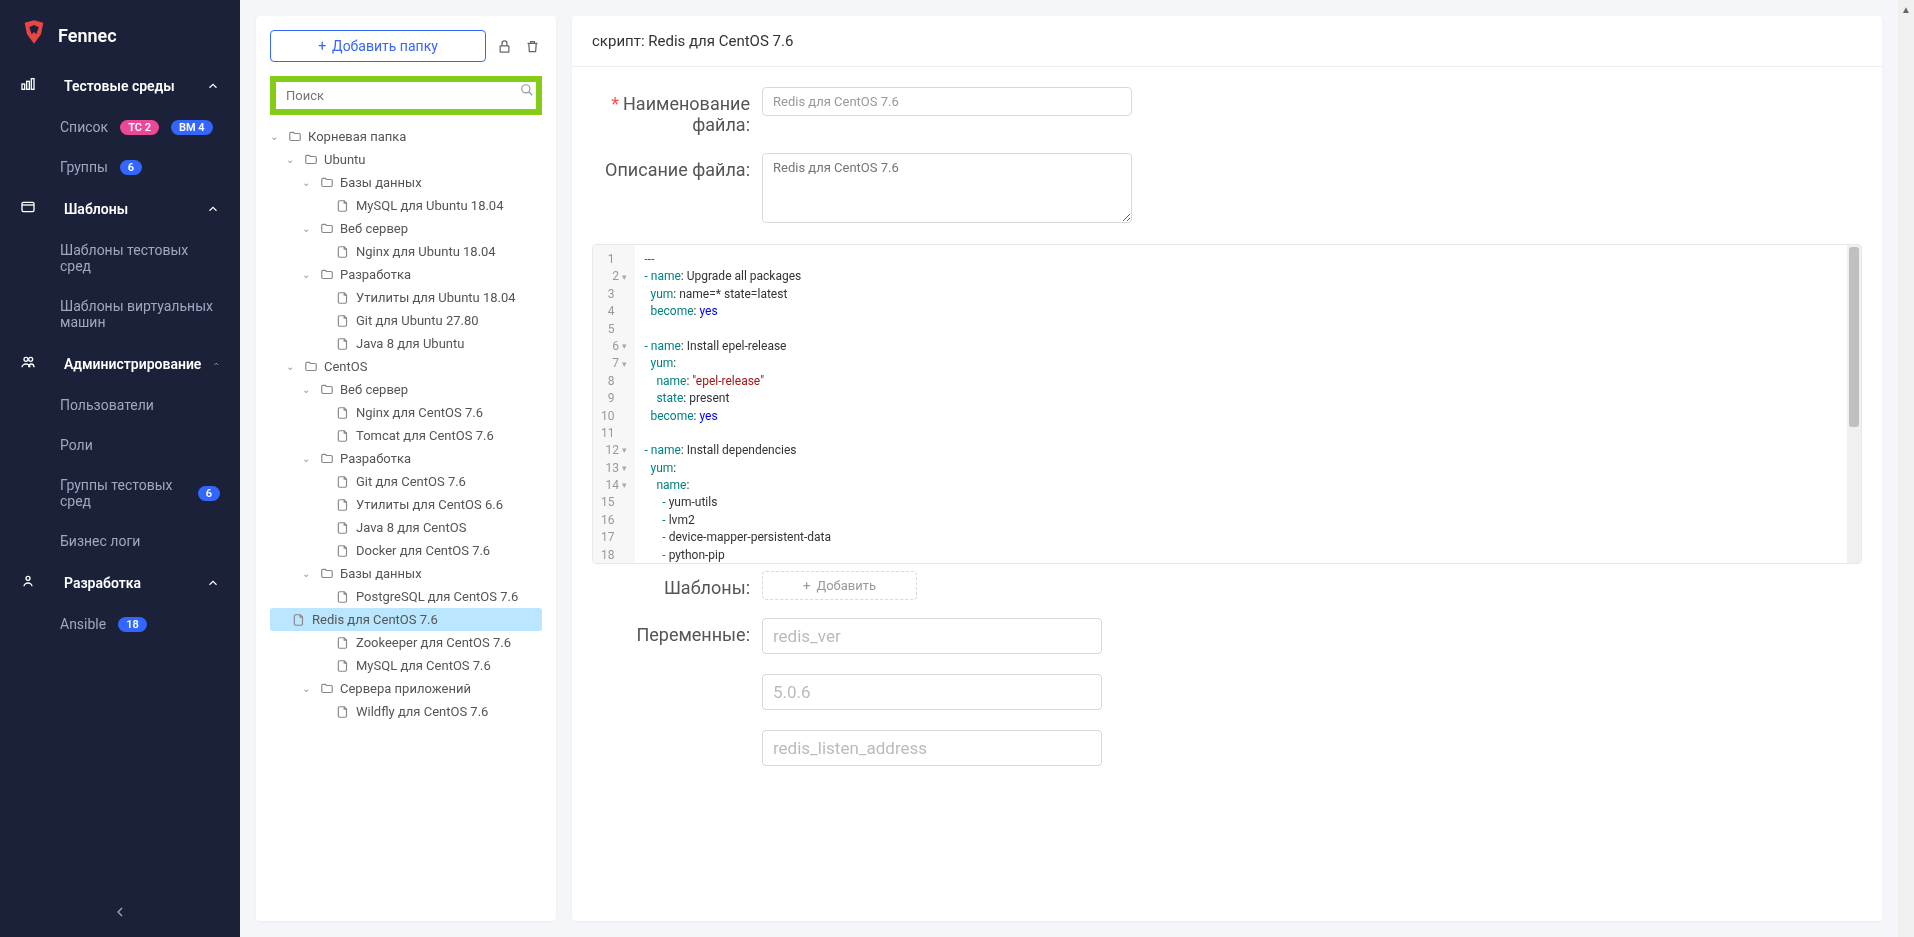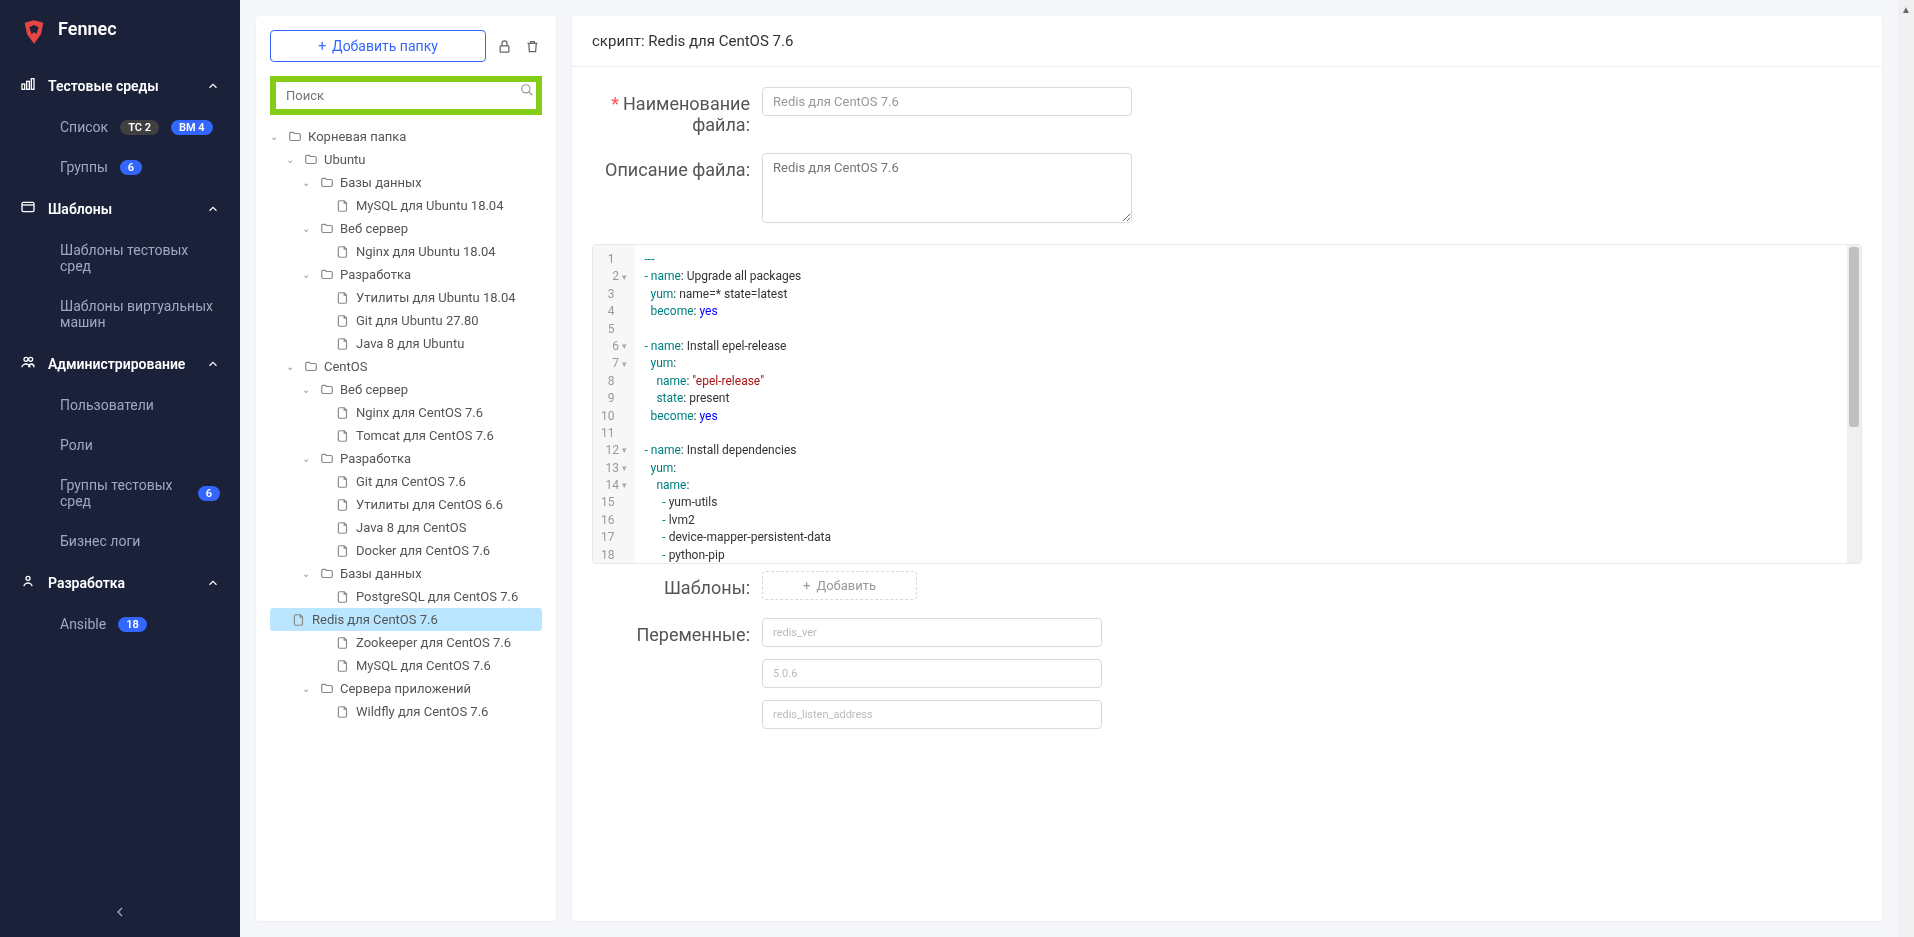--- a/index.html
+++ b/index.html
@@ -1,26 +1,26 @@
 <!DOCTYPE html>
 <html><head>
 <meta charset="utf-8">
 <style>
 *{margin:0;padding:0;box-sizing:border-box;font-family:-apple-system,BlinkMacSystemFont,"Segoe UI",Roboto,sans-serif}
 body{background:#f5f6fa;display:flex;height:100vh;overflow:hidden;font-size:14px;color:#333}
 .sidebar{width:240px;background:#1a2138;color:#a0a8c0;display:flex;flex-direction:column;flex-shrink:0}
-.logo{display:flex;align-items:flex-start;gap:10px;padding:18px 20px;color:#fff;font-weight:600;font-size:18px}
+.logo{display:flex;align-items:flex-end;gap:10px;padding:18px 20px;color:#fff;font-weight:600;font-size:18px}
 .logo svg{width:28px;height:28px}
 .nav{flex:1;overflow-y:auto}
 .nav-item{display:flex;align-items:center;gap:12px;padding:12px 20px;cursor:pointer;color:#a0a8c0;font-size:14px}
 .nav-section{display:flex;align-items:center;gap:12px;padding:12px 20px;cursor:pointer;color:#fff;font-weight:600;font-size:14px;justify-content:space-between}
-.nav-section .left{display:flex;align-items:center;gap:12px}
+.nav-section .left{display:flex;align-items:center;gap:28px}
 .nav-sub{padding-left:60px}
 .badge{background:#3366ff;color:#fff;border-radius:10px;padding:1px 8px;font-size:11px;font-weight:600}
-.badge-alt{background:#404040}
+.badge-alt{background:#ec4899}
 .chev{width:14px;height:14px}
 .collapse-btn{padding:14px;text-align:center;cursor:pointer;color:#a0a8c0}
 .main{flex:1;display:flex;gap:16px;padding:16px;overflow:hidden}
 .panel{background:#fff;border-radius:4px;box-shadow:0 1px 3px rgba(0,0,0,0.05)}
 .tree-panel{width:300px;display:flex;flex-direction:column;overflow:hidden}
 .tree-header{padding:14px;display:flex;align-items:center;gap:8px}
 .btn-add{flex:1;border:1px solid #3366ff;color:#3366ff;background:#fff;border-radius:4px;padding:7px 12px;display:flex;align-items:center;justify-content:center;gap:6px;cursor:pointer;font-size:14px}
 .icon-btn{width:20px;height:20px;cursor:pointer;color:#666;display:flex;align-items:center;justify-content:center}
 .search-box{margin:0 14px 10px;position:relative}
 .search-box input{width:100%;border:6px solid #84cc16;border-radius:0;padding:6px 35px 6px 10px;font-size:13px}
@@ -47,21 +47,21 @@
 .gutter div{display:flex;align-items:center;justify-content:flex-end;gap:3px}
 .gutter .fold{color:#aaa;font-size:9px}
 .code{flex:1;padding:6px 10px;line-height:1.45;overflow-y:hidden;white-space:pre}
 .yaml-dash{color:#008080}
 .yaml-key{color:teal}
 .yaml-str{color:#a31515}
 .yaml-bool{color:#0000ff}
 .scrollbar{width:14px;background:#f0f0f0;position:relative}
 .scrollbar .thumb{position:absolute;left:2px;right:2px;top:2px;height:180px;background:#c0c0c0;border-radius:3px}
 .btn-dashed{border:1px dashed #d9d9d9;background:#fff;color:#999;padding:6px 40px;border-radius:4px;cursor:pointer;font-size:13px;display:flex;align-items:center;gap:6px}
-.var-input{border:1px solid #d9d9d9;border-radius:4px;padding:7px 10px;font-size:11px;color:#bbb;background:#fff;width:340px;margin-bottom:12px}
+.var-input{border:1px solid #d9d9d9;border-radius:4px;padding:7px 10px;font-size:17px;color:#bbb;background:#fff;width:340px;margin-bottom:20px}
 .page-scrollbar{width:16px;background:#f0f0f0;display:flex;flex-direction:column;align-items:center;padding:2px}
 .page-scrollbar .arrow{font-size:10px;color:#666;cursor:pointer;padding:2px}
 </style>
 </head>
 <body>
 
 <div class="sidebar">
   <div class="logo">
     <svg viewBox="0 0 24 24">
         <path fill="#e84545" d="M4 4 L12 2 L20 4 L18 14 L12 22 L6 14 Z M12 6 L8 8 L10 14 L12 12 L14 14 L16 8 Z"></path>

